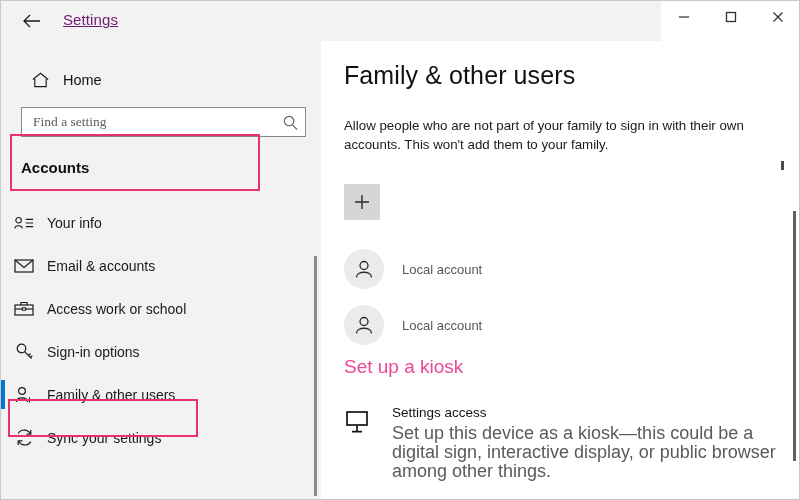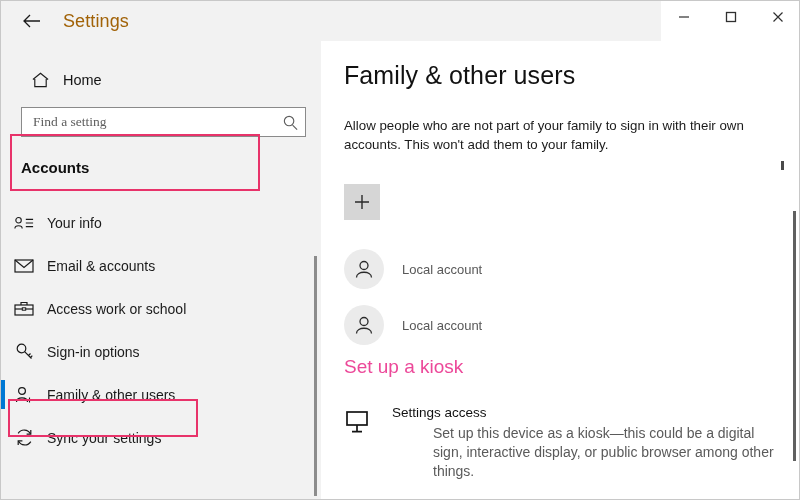--- a/index.html
+++ b/index.html
@@ -37,21 +37,21 @@
   }
   .win-btn svg { display:block; }
   .back-arrow {
     position:absolute; left:18px; top:8px;
     width:26px; height:24px;
     display:flex; align-items:center; justify-content:center;
     cursor:default;
   }
   .app-title {
     position:absolute; left:62px; top:10px;
-    font-size:18px; color:#a16207; letter-spacing:.1px;
+    font-size:15px; color:#701a75; letter-spacing:.1px;text-decoration:underline;
   }
 
   
   .sidebar {
     position:absolute; left:0; top:40px;
     width:320px; height:460px;
     background:#f2f2f2;
   }
   .home-row {
     position:absolute; left:0; top:22px;
@@ -189,21 +189,21 @@
     position:absolute; left:22px; top:315px;
     font-size:19px; color:#ec4899; font-weight:400;
   }
   .kiosk-row {
     position:absolute; left:22px; top:364px;
     display:flex; align-items:flex-start;
   }
   .kiosk-icon { width:38px; min-width:38px; padding-top:4px; }
   .kiosk-text { margin-left:10px; width:395px; }
   .kiosk-name { font-size:13.5px; color:#111111; margin-bottom:4px; }
-  .kiosk-desc { font-size:14px; line-height:19px; color:#5a5a5a;margin-left:41px; }
+  .kiosk-desc { font-size:18px; line-height:19px; color:#5a5a5a; }
 
   .main-scrollbar {
     position:absolute; right:5px; top:170px;
     width:3px; height:250px;
     background:#606060;
   }
   .tiny-mark {
     position:absolute; right:17px; top:120px;
     width:3px; height:9px;
     background:#4a4a4a;

